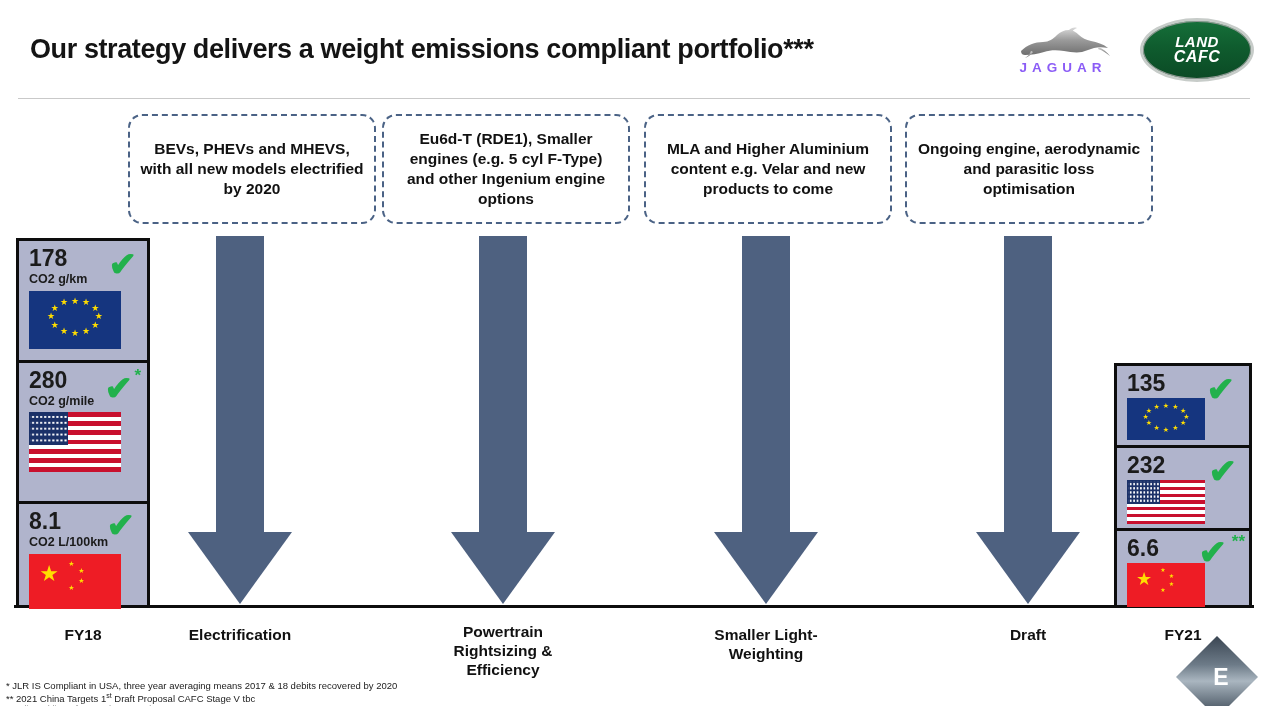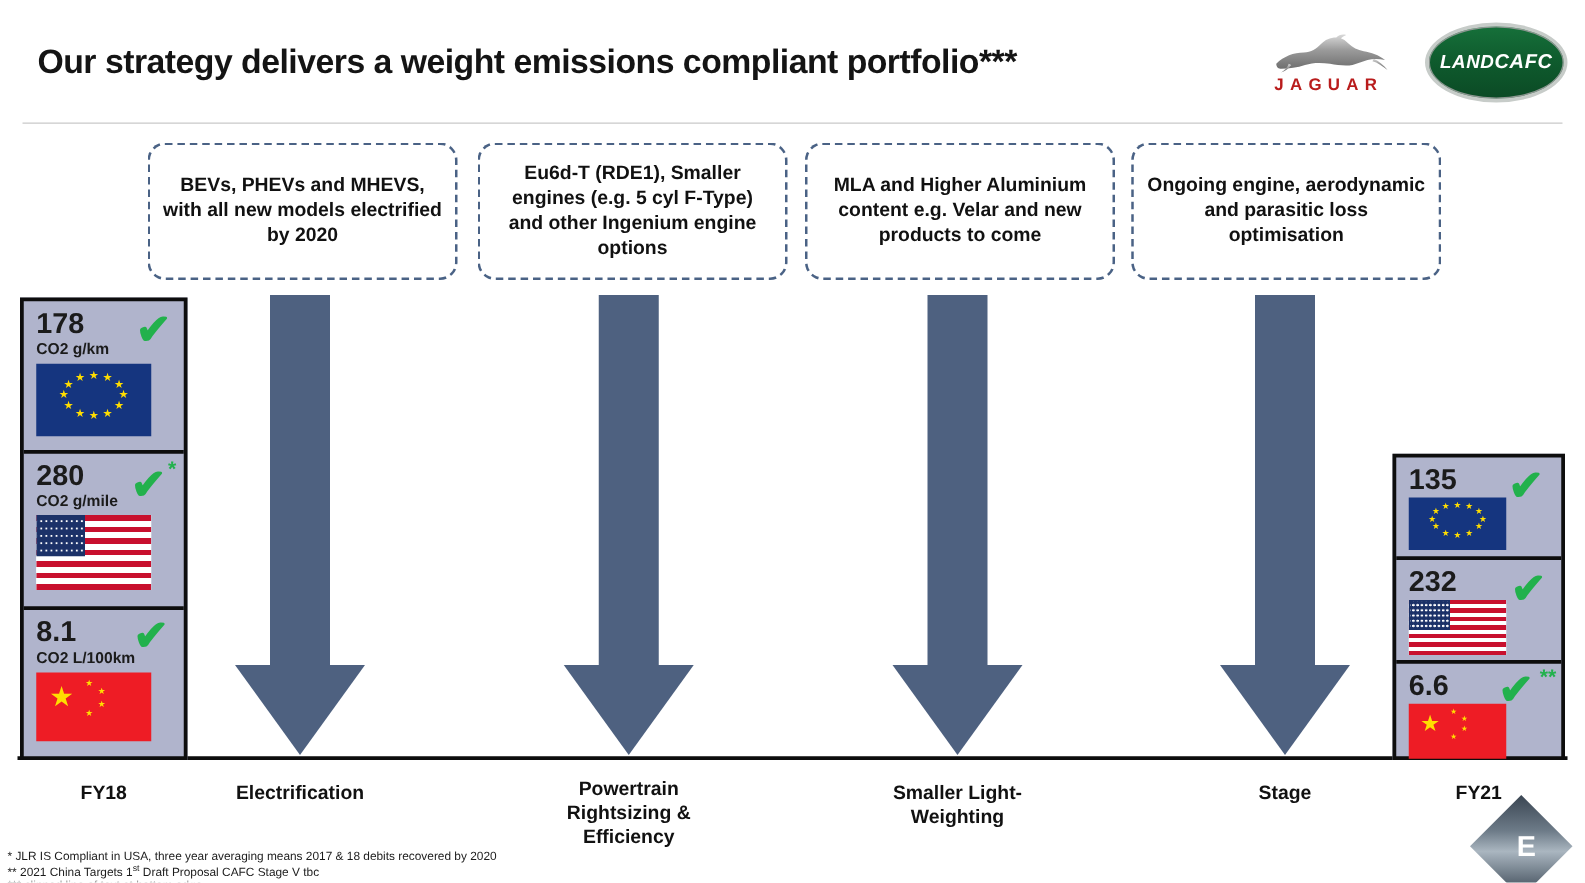--- a/index.html
+++ b/index.html
@@ -37,33 +37,33 @@
   }
   .jaguar-logo {
     display: flex;
     flex-direction: column;
     align-items: center;
     width: 110px;
   }
   .jaguar-wordmark {
     font-size: 13.5px;
     letter-spacing: 5px;
-    color: #b91c1c;
+    color: #8b5cf6;
     font-weight: bold;
     margin-top: 1px;
   }
   .landrover-logo {
     width: 108px;
     height: 58px;
     border-radius: 50%;
     background: linear-gradient(180deg,#16703a 0%, #0f5c2e 45%, #0b4a25 100%);
     border: 3px solid #c7ccc9;
     box-shadow: inset 0 0 0 1px #8d9591;
     display: flex;
-    flex-direction: row;
+    flex-direction: column;
     align-items: center;
     justify-content: center;
     color: #ffffff;
     font-weight: bold;
     line-height: 1.02;
   }
   .lr-line1 { font-size: 15px; letter-spacing: 0.5px; font-style: italic; }
   .lr-line2 { font-size: 16px; letter-spacing: 0.5px; font-style: italic; }
 
   #header-rule {
@@ -278,21 +278,21 @@
     <div class="jaguar-wordmark">JAGUAR</div>
   </div>
   <div class="landrover-logo">
     <div class="lr-line1">LAND</div>
     <div class="lr-line2">CAFC</div>
   </div>
 </div>
 
 <div id="header-rule"></div>
 
-<div class="callout" style="left:118px; width:248px;">BEVs, PHEVs and MHEVS, with all new models electrified by 2020</div>
+<div class="callout" style="left:128px; width:248px;">BEVs, PHEVs and MHEVS, with all new models electrified by 2020</div>
 <div class="callout" style="left:382px; width:248px;">Eu6d-T (RDE1), Smaller engines (e.g. 5 cyl F-Type) and other Ingenium engine options</div>
 <div class="callout" style="left:644px; width:248px;">MLA and Higher Aluminium content e.g. Velar and new products to come</div>
 <div class="callout" style="left:905px; width:248px;">Ongoing engine, aerodynamic and parasitic loss optimisation</div>
 
 <div class="big-arrow" style="left:185px; top:236px; width:110px; height:370px;">
   <div class="shaft" style="height:300px;"></div>
   <div class="head" style="top:296px;"></div>
 </div>
 <div class="big-arrow" style="left:448px; top:236px; width:110px; height:370px;">
   <div class="shaft" style="height:300px;"></div>
@@ -324,21 +324,21 @@
       <span class="star" style="left:62%; top:68%;">★</span>
       <span class="star" style="left:50%; top:72%;">★</span>
       <span class="star" style="left:38%; top:68%;">★</span>
       <span class="star" style="left:28%; top:57%;">★</span>
       <span class="star" style="left:24%; top:42%;">★</span>
       <span class="star" style="left:28%; top:28%;">★</span>
       <span class="star" style="left:38%; top:19%;">★</span>
     </div>
   </div>
 
-  <div class="panel-cell" style="height:125px;">
+  <div class="panel-cell" style="height:141px;">
     <div class="cell-value">280</div>
     <div class="cell-unit">CO2 g/mile</div>
     <div class="check" style="right:14px; top:8px;">✔</div>
     <div class="check-star" style="right:6px; top:4px;">*</div>
     <div class="flag flag-us" style="width:92px; height:60px; margin-top:4px;">
       <div class="stripes"></div>
       <div class="canton">
           <div class="sdots"></div>
         </div>
     </div>
@@ -401,21 +401,21 @@
       <span class="smstar" style="left:57%; top:46%; font-size:6px;">★</span>
       <span class="smstar" style="left:46%; top:60%; font-size:6px;">★</span>
     </div>
   </div>
 </div>
 
 <div class="cat-label" style="left:26px; top:626px; width:114px;">FY18</div>
 <div class="cat-label" style="left:160px; top:626px; width:160px;">Electrification</div>
 <div class="cat-label" style="left:428px; top:623px; width:150px;">Powertrain Rightsizing &amp; Efficiency</div>
 <div class="cat-label" style="left:686px; top:626px; width:160px;">Smaller Light-Weighting</div>
-<div class="cat-label" style="left:953px; top:626px; width:150px;">Stage</div>
+<div class="cat-label" style="left:953px; top:626px; width:150px;">Draft</div>
 <div class="cat-label" style="left:1123px; top:626px; width:120px;">FY21</div>
 
 <div class="footnote" style="top:680px;">* JLR IS Compliant in USA, three year averaging means 2017 &amp; 18 debits recovered by 2020</div>
 <div class="footnote" style="top:692px;"><span>** 2021 China Targets 1</span><sup>st</sup><span> Draft Proposal CAFC Stage V tbc</span></div>
 <div class="footnote" id="footnote-3" style="top:703px;">*** clipped line of text at bottom edge</div>
 
 <div id="corner-badge">
   <div class="e-glyph">E</div>
 </div>
 

